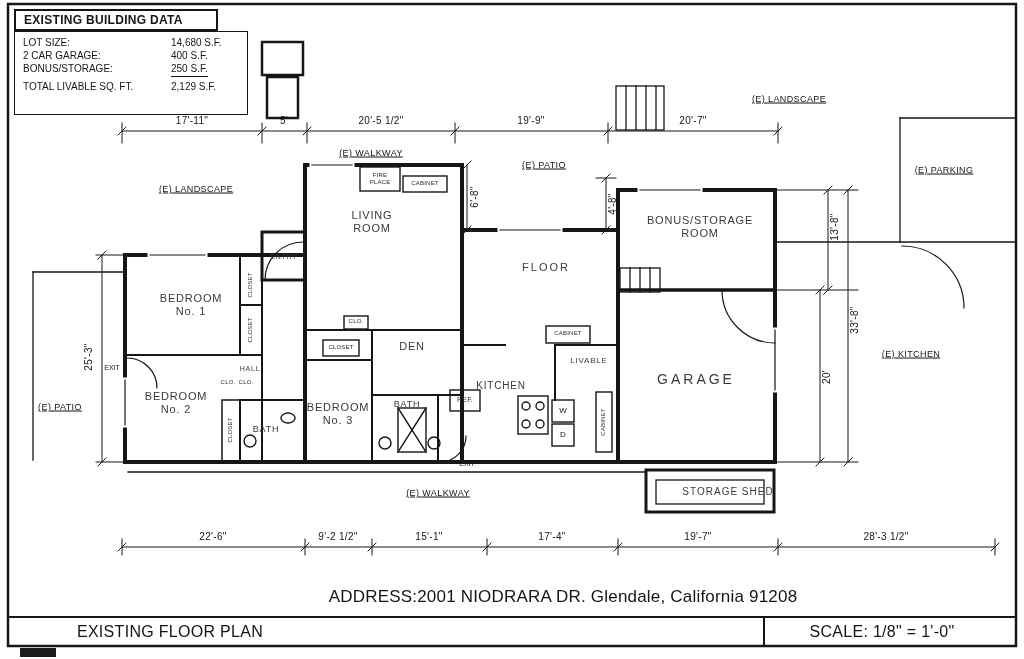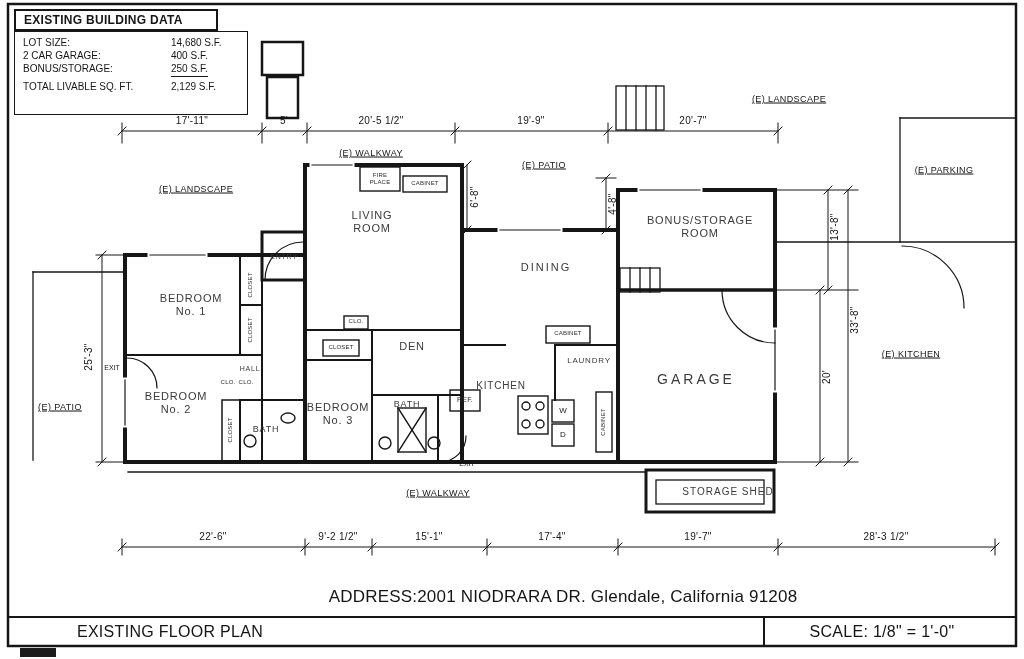--- a/index.html
+++ b/index.html
@@ -254,33 +254,33 @@
   <div class="lbl u" style="left:544px;top:165px;font-size:9px">(E) PATIO</div>
   <div class="lbl u" style="left:196px;top:189px;font-size:9px">(E) LANDSCAPE</div>
   <div class="lbl u" style="left:789px;top:99px;font-size:9px">(E) LANDSCAPE</div>
   <div class="lbl u" style="left:944px;top:170px;font-size:9px">(E) PARKING</div>
   <div class="lbl u" style="left:911px;top:354px;font-size:9px">(E) KITCHEN</div>
   <div class="lbl u" style="left:60px;top:407px;font-size:9px">(E) PATIO</div>
   <div class="lbl u" style="left:438px;top:493px;font-size:9px">(E) WALKWAY</div>
 
   <div class="lbl room" style="left:372px;top:222px">LIVING
 ROOM</div>
-  <div class="lbl room" style="left:546px;top:268px;letter-spacing:2px">DINING</div>
+  <div class="lbl room" style="left:546px;top:268px;letter-spacing:2px">FLOOR</div>
   <div class="lbl room" style="left:700px;top:227px">BONUS/STORAGE
 ROOM</div>
   <div class="lbl room" style="left:696px;top:380px;font-size:14px;letter-spacing:3px">GARAGE</div>
   <div class="lbl room" style="left:191px;top:305px">BEDROOM
 No. 1</div>
   <div class="lbl room" style="left:176px;top:403px">BEDROOM
 No. 2</div>
   <div class="lbl room" style="left:338px;top:414px">BEDROOM
 No. 3</div>
   <div class="lbl room" style="left:412px;top:347px">DEN</div>
   <div class="lbl room" style="left:501px;top:386px;font-size:10px">KITCHEN</div>
-  <div class="lbl room" style="left:589px;top:361px;font-size:8px">LAUNDRY</div>
+  <div class="lbl room" style="left:589px;top:361px;font-size:8px">LIVABLE</div>
   <div class="lbl room" style="left:266px;top:429px;font-size:9px">BATH</div>
   <div class="lbl room" style="left:407px;top:404px;font-size:9px">BATH</div>
   <div class="lbl room" style="left:284px;top:257px;font-size:7px">ENTRY</div>
   <div class="lbl room" style="left:250px;top:369px;font-size:7px">HALL</div>
   <div class="lbl room" style="left:728px;top:492px;font-size:10px;letter-spacing:1px">STORAGE SHED</div>
 
   <div class="lbl tiny" style="left:380px;top:179px">FIRE
 PLACE</div>
   <div class="lbl tiny" style="left:425px;top:184px">CABINET</div>
   <div class="lbl tiny" style="left:568px;top:334px">CABINET</div>

